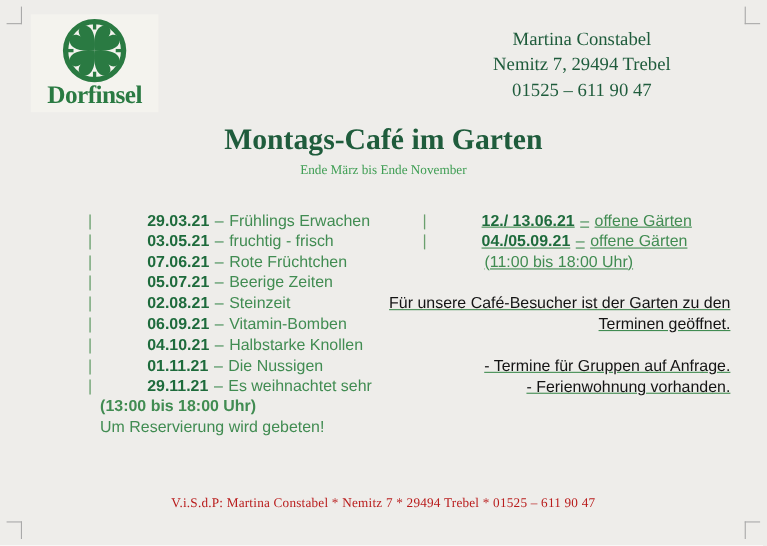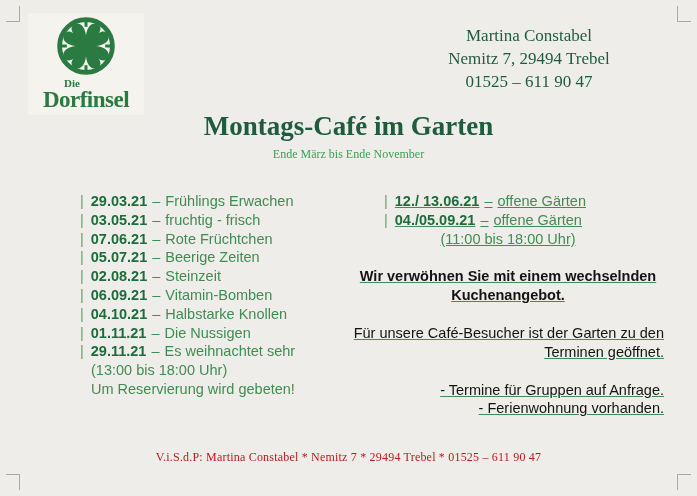--- a/index.html
+++ b/index.html
@@ -55,23 +55,23 @@
     font-size:12px; color:#3f9e54;
   }
 
   
   .col { font-size:14.5px; line-height:18.8px; color:#418c52; }
   .col-left  { position:absolute; left:80px;  top:192px; width:250px; }
   .col-right { position:absolute; left:352px; top:192px; width:312px;text-decoration:underline; }
 
   .event-row { white-space:nowrap; }
   .pipe { color:#6aa06e; margin-right:7px; }
-  .date { font-weight:bold; color:#1e6b3c; }
+  .date { font-weight:bold; color:#1e6b3c;margin-left:43px; }
   .sep  { margin:0 5px; }
-  .hours-left  { padding-left:11px; }
+  .hours-left  { padding-left:11px;font-weight:bold; }
   .note-left   { padding-left:11px; }
 
   .col-right .event-row { margin-left:32px; }
   .hours-right { text-align:center; }
   .highlight {
     margin-top:19px; text-align:center;
     font-weight:bold; color:#141414;
   }
   .info    { margin-top:19px; text-align:right; color:#141414; }
   .bullets { margin-top:19px; text-align:right; color:#141414; }
@@ -102,21 +102,20 @@
           <path transform="translate(50,50) rotate(135)" d="M0 0 C-20 -16 -24 -32 -15 -38 C-8 -43 -1 -38 0 -30 C1 -38 8 -43 15 -38 C24 -32 20 -16 0 0 Z"></path>
           <path transform="translate(50,50) rotate(225)" d="M0 0 C-20 -16 -24 -32 -15 -38 C-8 -43 -1 -38 0 -30 C1 -38 8 -43 15 -38 C24 -32 20 -16 0 0 Z"></path>
           <path transform="translate(50,50) rotate(315)" d="M0 0 C-20 -16 -24 -32 -15 -38 C-8 -43 -1 -38 0 -30 C1 -38 8 -43 15 -38 C24 -32 20 -16 0 0 Z"></path>
           <rect x="47.5" y="9" width="5" height="9"></rect>
           <rect x="47.5" y="82" width="5" height="9"></rect>
           <rect x="9" y="47.5" width="9" height="5"></rect>
           <rect x="82" y="47.5" width="9" height="5"></rect>
         </g>
       </svg>
     </span>
-    <div class="die">Die</div>
     <div class="dorfinsel">Dorfinsel</div>
   </div>
 
   <div class="contact">
     <div>Martina Constabel</div>
     <div>Nemitz 7, 29494 Trebel</div>
     <div>01525 – 611 90 47</div>
   </div>
 
   <div class="title">Montags-Café im Garten</div>
@@ -155,21 +154,20 @@
   </div>
 
   <div class="col col-right">
     <div class="event-row">
       <span class="pipe">|</span><span class="date">12./ 13.06.21</span><span class="sep">–</span><span class="label">offene Gärten</span>
     </div>
     <div class="event-row">
       <span class="pipe">|</span><span class="date">04./05.09.21</span><span class="sep">–</span><span class="label">offene Gärten</span>
     </div>
     <div class="hours-right">(11:00 bis 18:00 Uhr)</div>
-    <div class="highlight">Wir verwöhnen Sie mit einem wechselnden Kuchenangebot.</div>
     <div class="info">Für unsere Café-Besucher ist der Garten zu den Terminen geöffnet.</div>
     <div class="bullets">
       <div>- Termine für Gruppen auf Anfrage.</div>
       <div>- Ferienwohnung vorhanden.</div>
     </div>
   </div>
 
   <div class="footer">V.i.S.d.P: Martina Constabel * Nemitz 7 * 29494 Trebel * 01525 – 611 90 47</div>
 
 </div>

